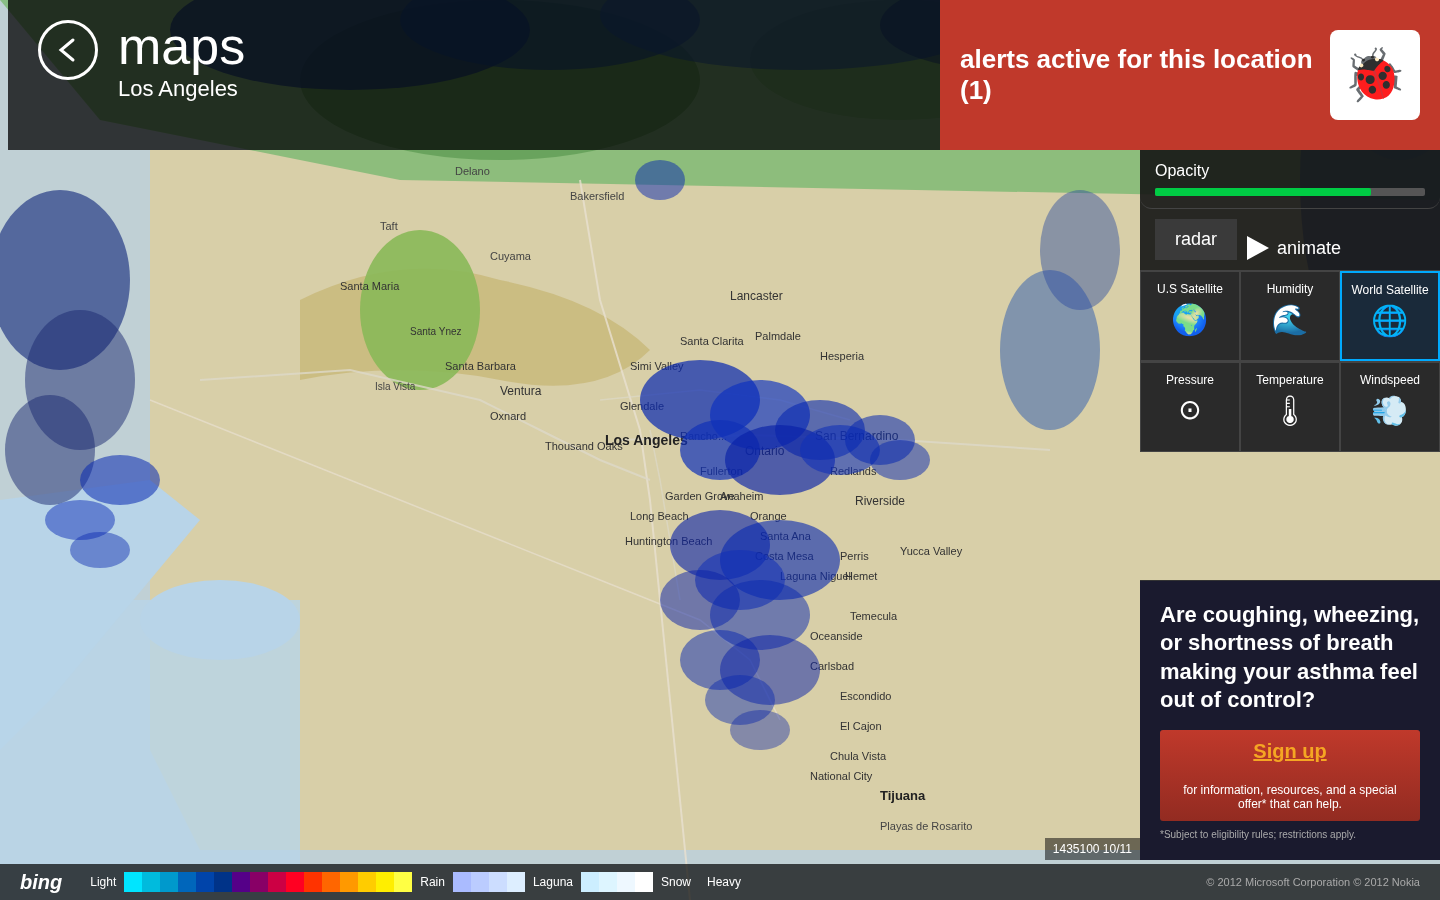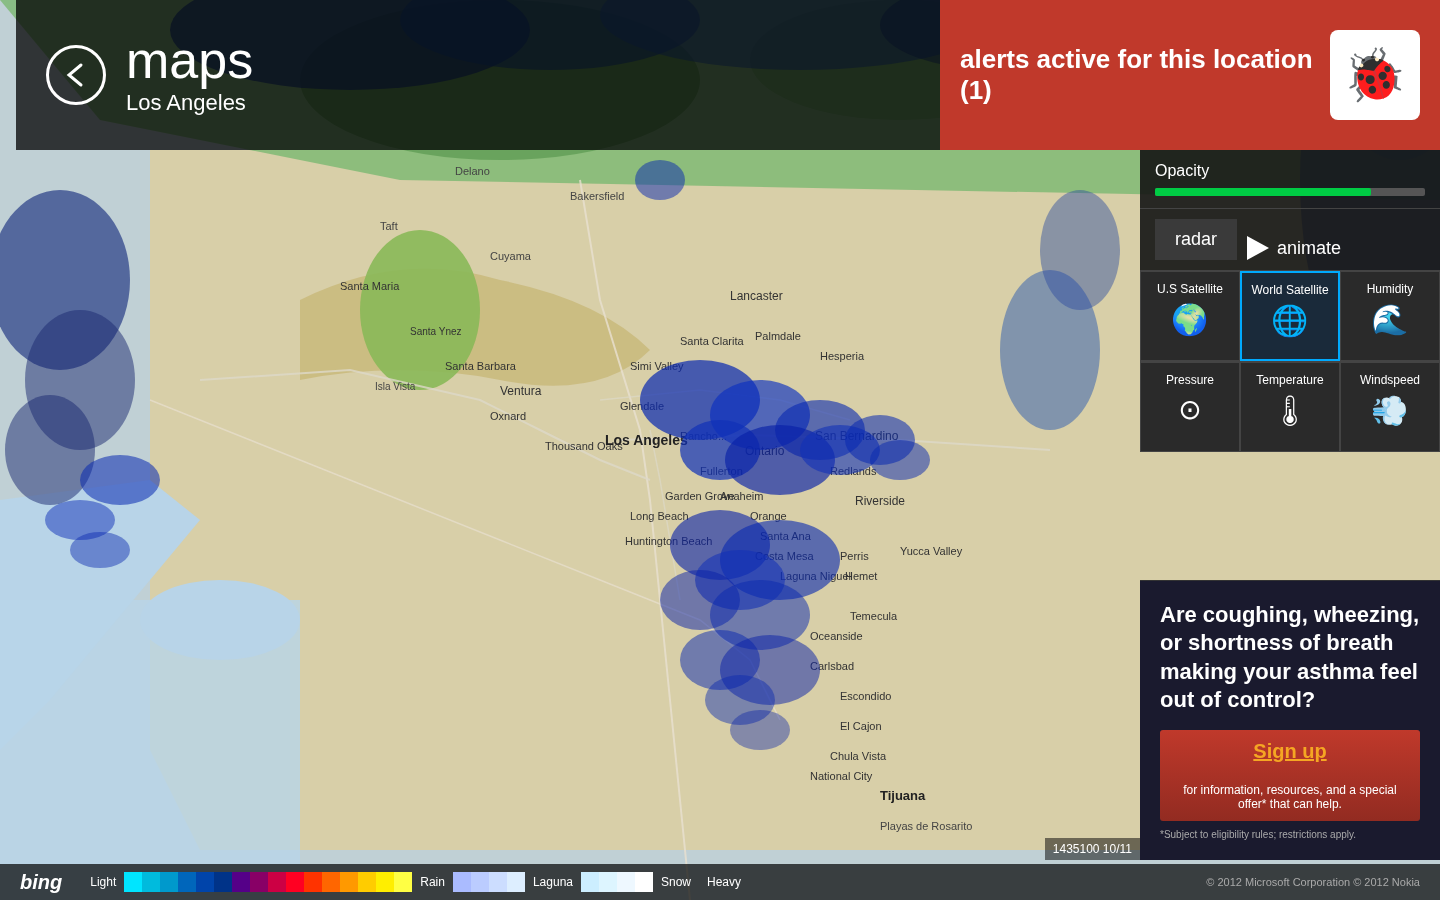--- a/index.html
+++ b/index.html
@@ -19,26 +19,26 @@
     #map-svg {
       position: absolute;
       top: 0; left: 0;
       width: 100%;
       height: 100%;
     }
 
     
     #header {
       position: absolute;
-      top: 0; left: 16px;
+      top: 0; left: 8px;
       width: 940px;
       height: 150px;
       background: rgba(0,0,0,0.75);
       display: flex;
-      align-items: center;
+      align-items: flex-start;
       padding: 20px 30px;
       z-index: 10;
     }
 
     #back-button {
       width: 60px;
       height: 60px;
       border: 3px solid white;
       border-radius: 50%;
       display: flex;
@@ -109,20 +109,21 @@
       right: 0;
       width: 300px;
       background: rgba(20,20,20,0.9);
       z-index: 10;
     }
 
     
     #opacity-section {
       padding: 12px 15px;
       border-bottom: 1px solid #444;
+      border-radius: 12px;
     }
 
     #opacity-label {
       color: white;
       font-size: 16px;
       margin-bottom: 8px;
     }
 
     #opacity-slider-container {
       width: 100%;
@@ -484,27 +485,27 @@
       <div id="animate-play-icon"></div>
       <span>animate</span>
     </button>
   </div>
 
   <div id="map-types-grid">
     <div class="map-type-cell">
       <span class="map-type-label">U.S Satellite</span>
       <span class="map-type-icon">🌍</span>
     </div>
+    <div class="map-type-cell">
+      <span class="map-type-label">Humidity</span>
+      <span class="map-type-icon">🌊</span>
+    </div>
     <div class="map-type-cell active">
       <span class="map-type-label">World Satellite</span>
       <span class="map-type-icon">🌐</span>
-    </div>
-    <div class="map-type-cell">
-      <span class="map-type-label">Humidity</span>
-      <span class="map-type-icon">🌊</span>
     </div>
   </div>
 
   <div id="map-types-row2">
     <div class="map-type-cell">
       <span class="map-type-label">Pressure</span>
       <span class="map-type-icon" style="font-size:28px;">⊙</span>
     </div>
     <div class="map-type-cell">
       <span class="map-type-label">Temperature</span>

